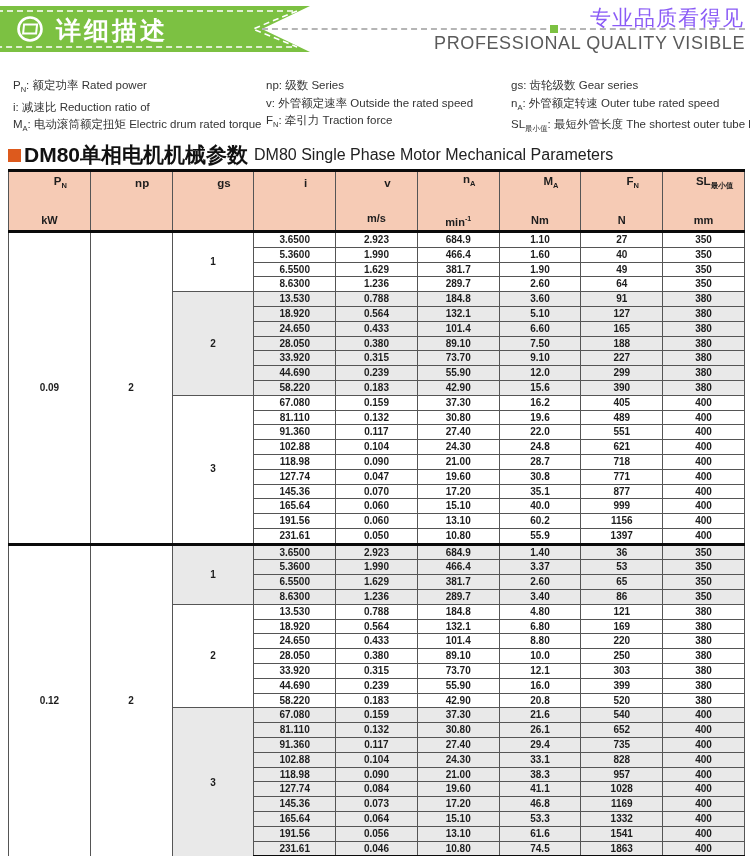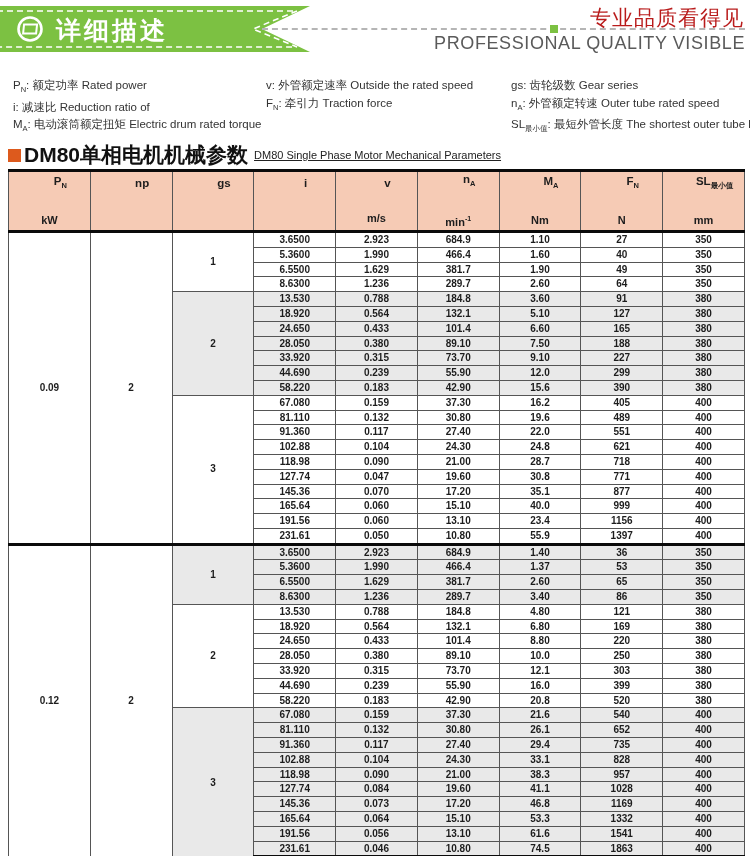--- a/index.html
+++ b/index.html
@@ -10,21 +10,21 @@
   }
   
   .ribbon{position:absolute;left:0;top:6px;width:310px;height:58px;}
   .ribbon svg{display:block;}
   .ribbon-title{
     position:absolute;left:56px;top:8px;color:#ffffff;font-size:25px;
     font-weight:bold;letter-spacing:3px;white-space:nowrap;
   }
   
   .tagline-zh{
-    position:absolute;right:6px;top:4px;font-size:21px;color:#b91c1c;
+    position:absolute;right:6px;top:4px;font-size:21px;color:#8b5cf6;
     letter-spacing:1px;white-space:nowrap;
   }
   .dash-line{
     position:absolute;left:262px;right:5px;top:28px;height:0;
     border-top:2px dashed #b5b5b5;
   }
   .green-dot{
     position:absolute;left:550px;top:25px;width:8px;height:8px;background:#7cc142;
   }
   .tagline-en{
@@ -45,21 +45,21 @@
   .legend-line .sym{font-weight:normal;}
   .legend-line sub{font-size:7.5px;}
   
   .section-title{
     position:absolute;left:8px;top:141px;display:flex;align-items:center;white-space:nowrap;
   }
   .orange-square{
     width:13px;height:13px;background:#dd5a1d;margin-right:3px;flex:0 0 auto;
   }
   .section-zh{font-size:21px;font-weight:bold;color:#111111;}
-  .section-en{font-size:11px;color:#222222;margin-left:6px;text-decoration:underline;}
+  .section-en{font-size:16px;color:#222222;margin-left:6px;}
   
   .table-wrap{position:absolute;left:8px;top:169px;}
   table{border-collapse:collapse;table-layout:fixed;width:737px;}
   col{width:11.11%;}
   th,td{border:1px solid #555555;text-align:center;padding:0;}
   thead th{
     background:#f6cbb5;border-top:3px solid #0a0a0a;border-bottom:3px solid #0a0a0a;
     height:48px;vertical-align:middle;font-weight:bold;color:#1d1d1d;
   }
   .h-sym{font-size:11.5px;line-height:15px;padding-left:22px;}
@@ -95,20 +95,21 @@
 <div class="green-dot"></div>
 <div class="tagline-en">PROFESSIONAL QUALITY VISIBLE</div>
 
 <div class="legend">
     <div class="legend-col">
       <div class="legend-line"><span class="sym">P<sub>N</sub></span>: 额定功率 Rated power</div>
       <div class="legend-line"><span class="sym">i</span>: 减速比 Reduction ratio of</div>
       <div class="legend-line"><span class="sym">M<sub>A</sub></span>: 电动滚筒额定扭矩 Electric drum rated torque</div>
     </div>
     <div class="legend-col">
+      <div class="legend-line"><span class="sym">np</span>: 级数 Series</div>
       <div class="legend-line"><span class="sym">v</span>: 外管额定速率 Outside the rated speed</div>
       <div class="legend-line"><span class="sym">F<sub>N</sub></span>: 牵引力 Traction force</div>
     </div>
     <div class="legend-col">
       <div class="legend-line"><span class="sym">gs</span>: 齿轮级数 Gear series</div>
       <div class="legend-line"><span class="sym">n<sub>A</sub></span>: 外管额定转速 Outer tube rated speed</div>
       <div class="legend-line"><span class="sym">SL<sub>最小值</sub></span>: 最短外管长度 The shortest outer tube length</div>
     </div>
   </div>
 
@@ -326,21 +327,21 @@
           <td class="plain">0.060</td>
           <td class="plain">15.10</td>
           <td class="plain">40.0</td>
           <td class="plain">999</td>
           <td class="plain">400</td>
         </tr>
         <tr>
           <td class="plain">191.56</td>
           <td class="plain">0.060</td>
           <td class="plain">13.10</td>
-          <td class="plain">23.4</td>
+          <td class="plain">60.2</td>
           <td class="plain">1156</td>
           <td class="plain">400</td>
         </tr>
         <tr>
           <td class="plain">231.61</td>
           <td class="plain">0.050</td>
           <td class="plain">10.80</td>
           <td class="plain">55.9</td>
           <td class="plain">1397</td>
           <td class="plain">400</td>
@@ -353,21 +354,21 @@
           <td class="shade">2.923</td>
           <td class="shade">684.9</td>
           <td class="shade">1.40</td>
           <td class="shade">36</td>
           <td class="shade">350</td>
         </tr>
         <tr>
           <td class="shade">5.3600</td>
           <td class="shade">1.990</td>
           <td class="shade">466.4</td>
-          <td class="shade">1.37</td>
+          <td class="shade">3.37</td>
           <td class="shade">53</td>
           <td class="shade">350</td>
         </tr>
         <tr>
           <td class="shade">6.5500</td>
           <td class="shade">1.629</td>
           <td class="shade">381.7</td>
           <td class="shade">2.60</td>
           <td class="shade">65</td>
           <td class="shade">350</td>

